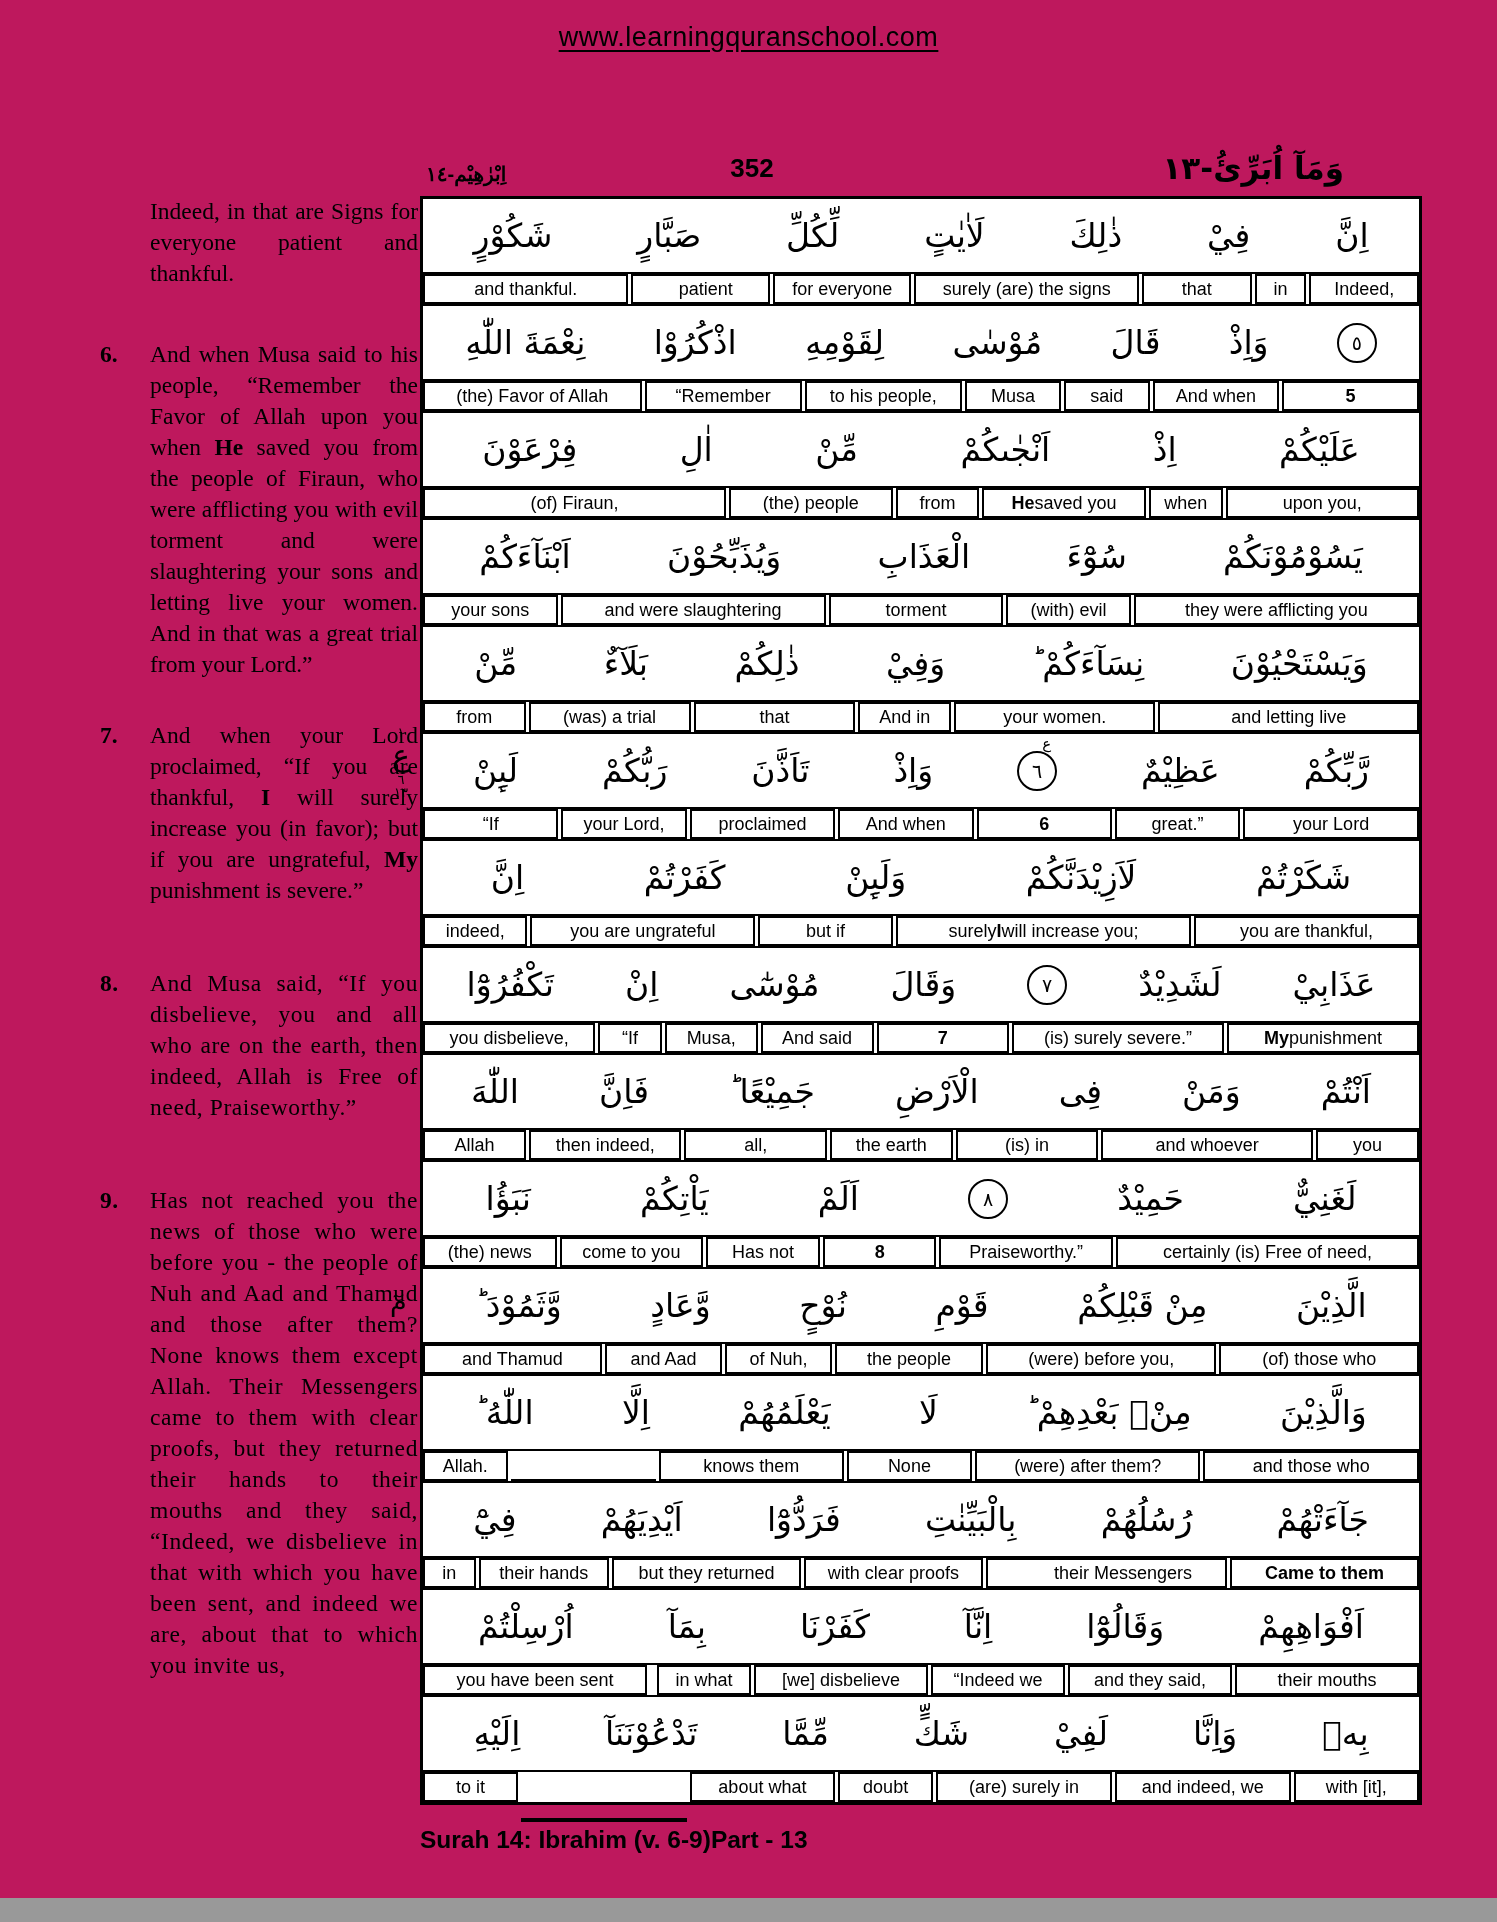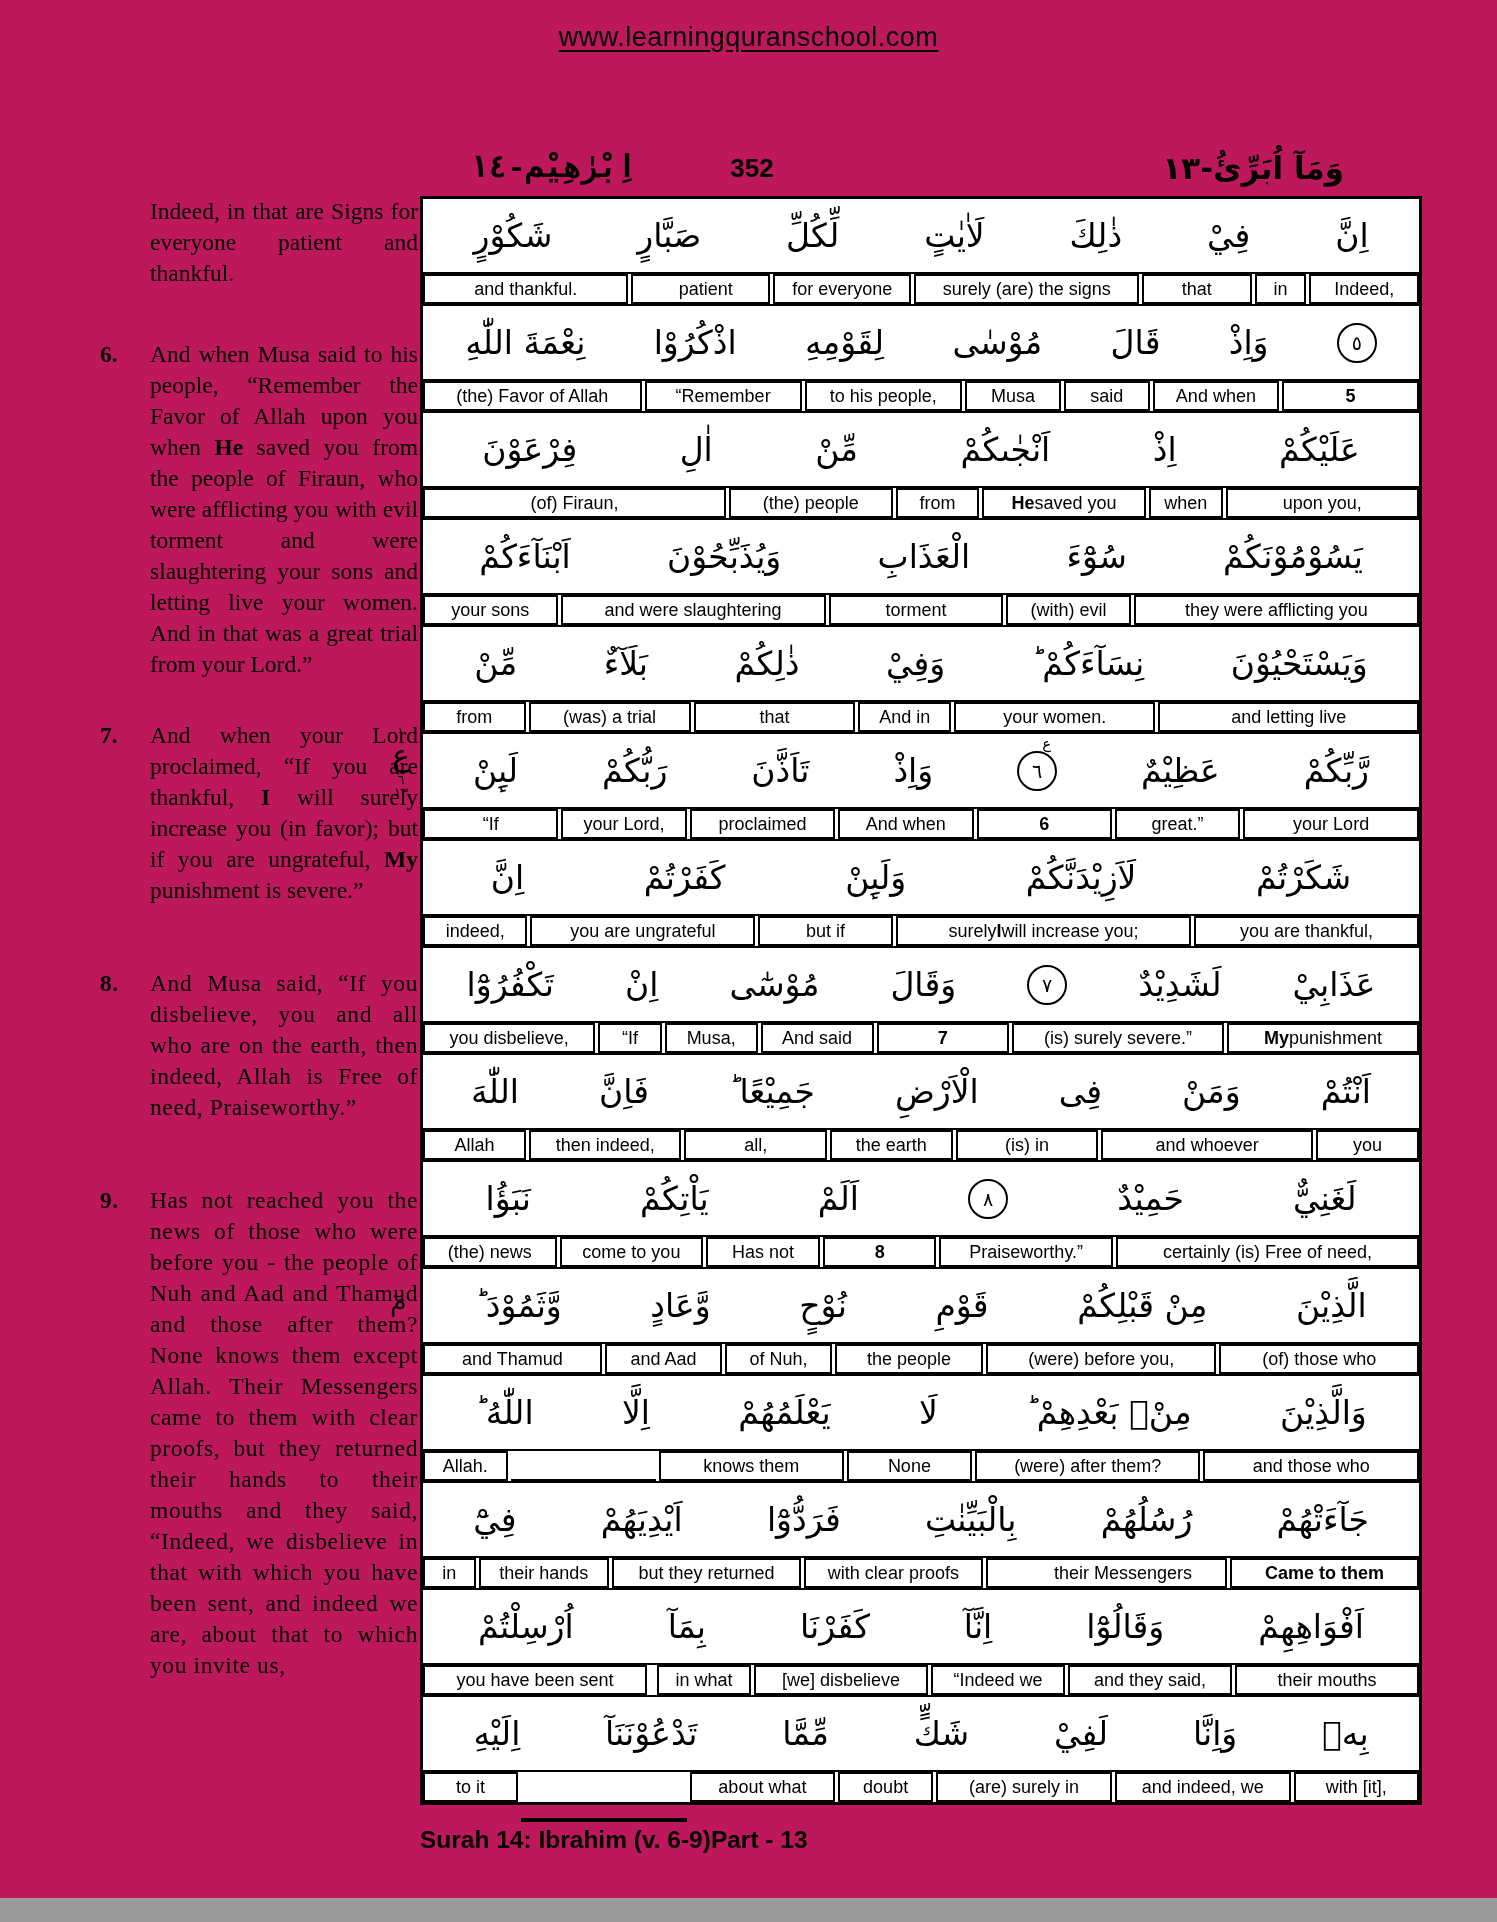--- a/index.html
+++ b/index.html
@@ -6,22 +6,22 @@
   .page{position:relative;width:1497px;height:1898px;background:#be185d;color:#000;
         font-family:"Liberation Serif",serif;margin:0 auto;overflow:hidden;}
 
   
   .site-url{position:absolute;top:22px;left:0;width:100%;text-align:center;
     font-family:"Liberation Sans",sans-serif;font-size:27px;letter-spacing:.5px;
     text-decoration:underline;text-underline-offset:4px;}
 
   
   .q-header{position:absolute;top:128px;left:420px;width:1002px;height:64px;}
-  .hdr-surah{position:absolute;left:6px;bottom:6px;font-size:31px;font-weight:bold;
-    direction:rtl;font-family:Liberation Mono, monospace;margin-left:44px;}
+  .hdr-surah{position:absolute;left:6px;bottom:6px;font-size:20px;font-weight:bold;
+    direction:rtl;font-family:Liberation Sans, sans-serif;}
   .hdr-page{position:absolute;left:276px;bottom:8px;width:112px;text-align:center;
     font-family:"Liberation Sans",sans-serif;font-weight:bold;font-size:26px;}
   .hdr-juz{position:absolute;right:78px;bottom:6px;font-size:31px;font-weight:bold;
     direction:rtl;font-family:"DejaVu Sans",sans-serif;}
 
   
   .sidebar{position:absolute;top:196px;left:100px;width:318px;
     font-size:23.5px;line-height:31px;}
   .verse-para{display:flex;}
   .verse-para:nth-child(2){margin-top:50px;}

